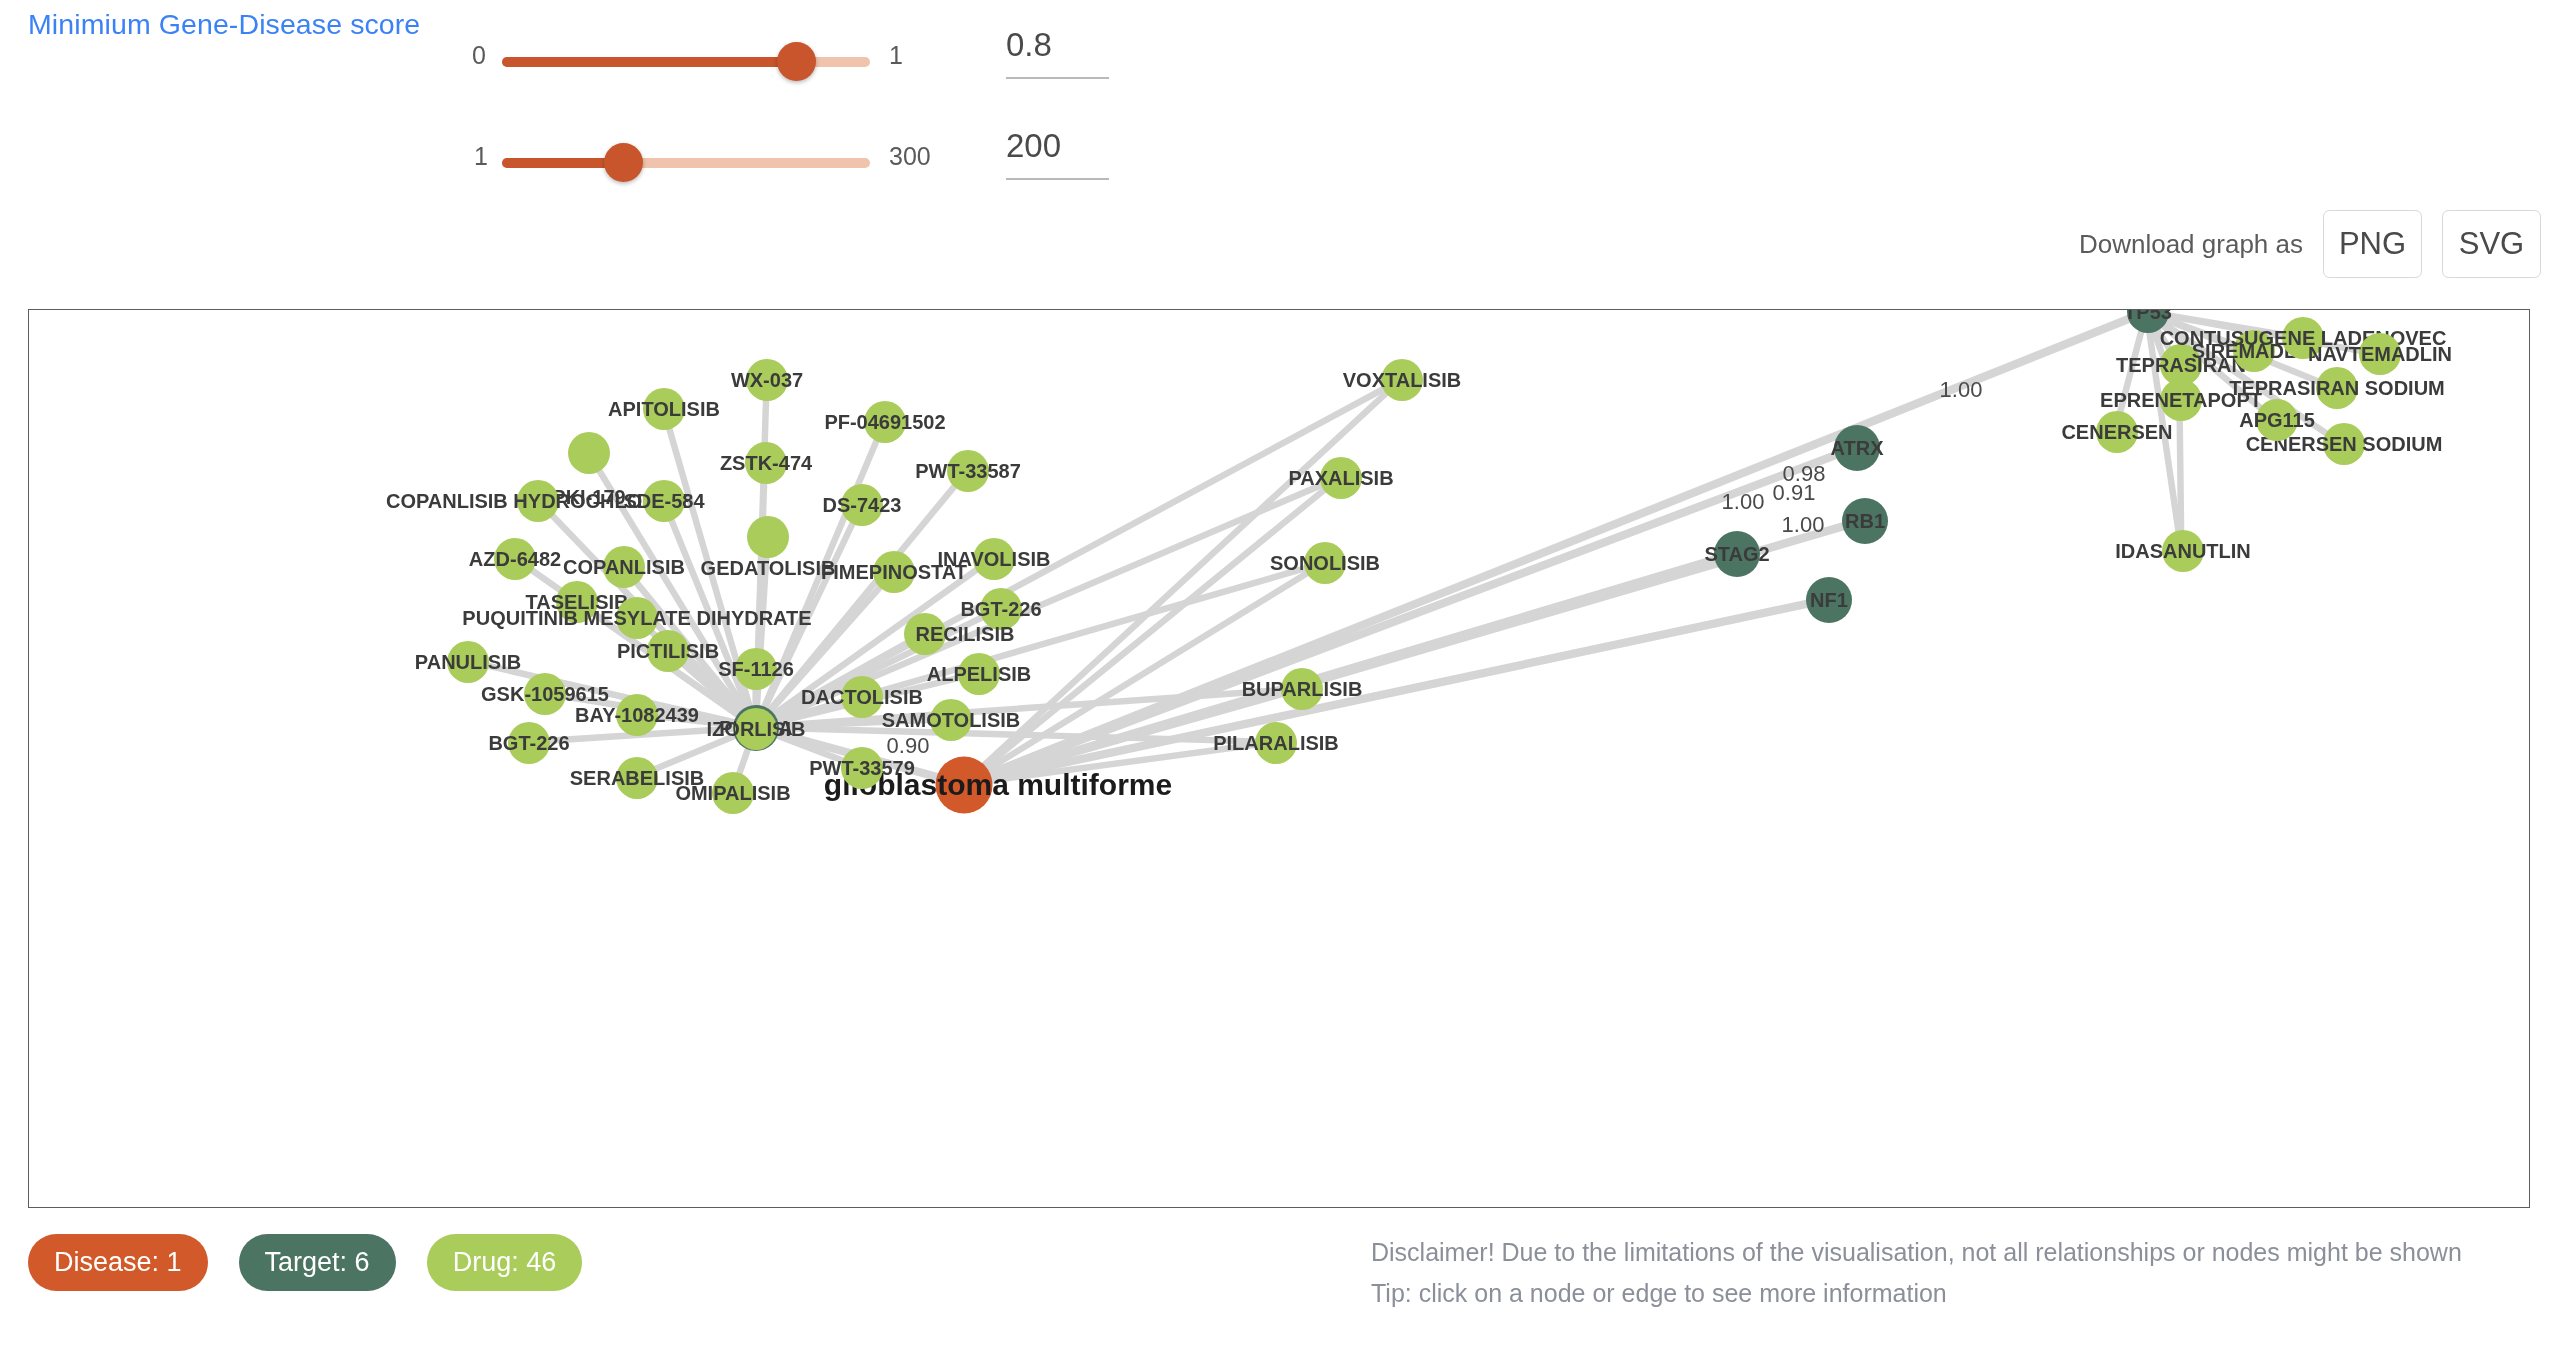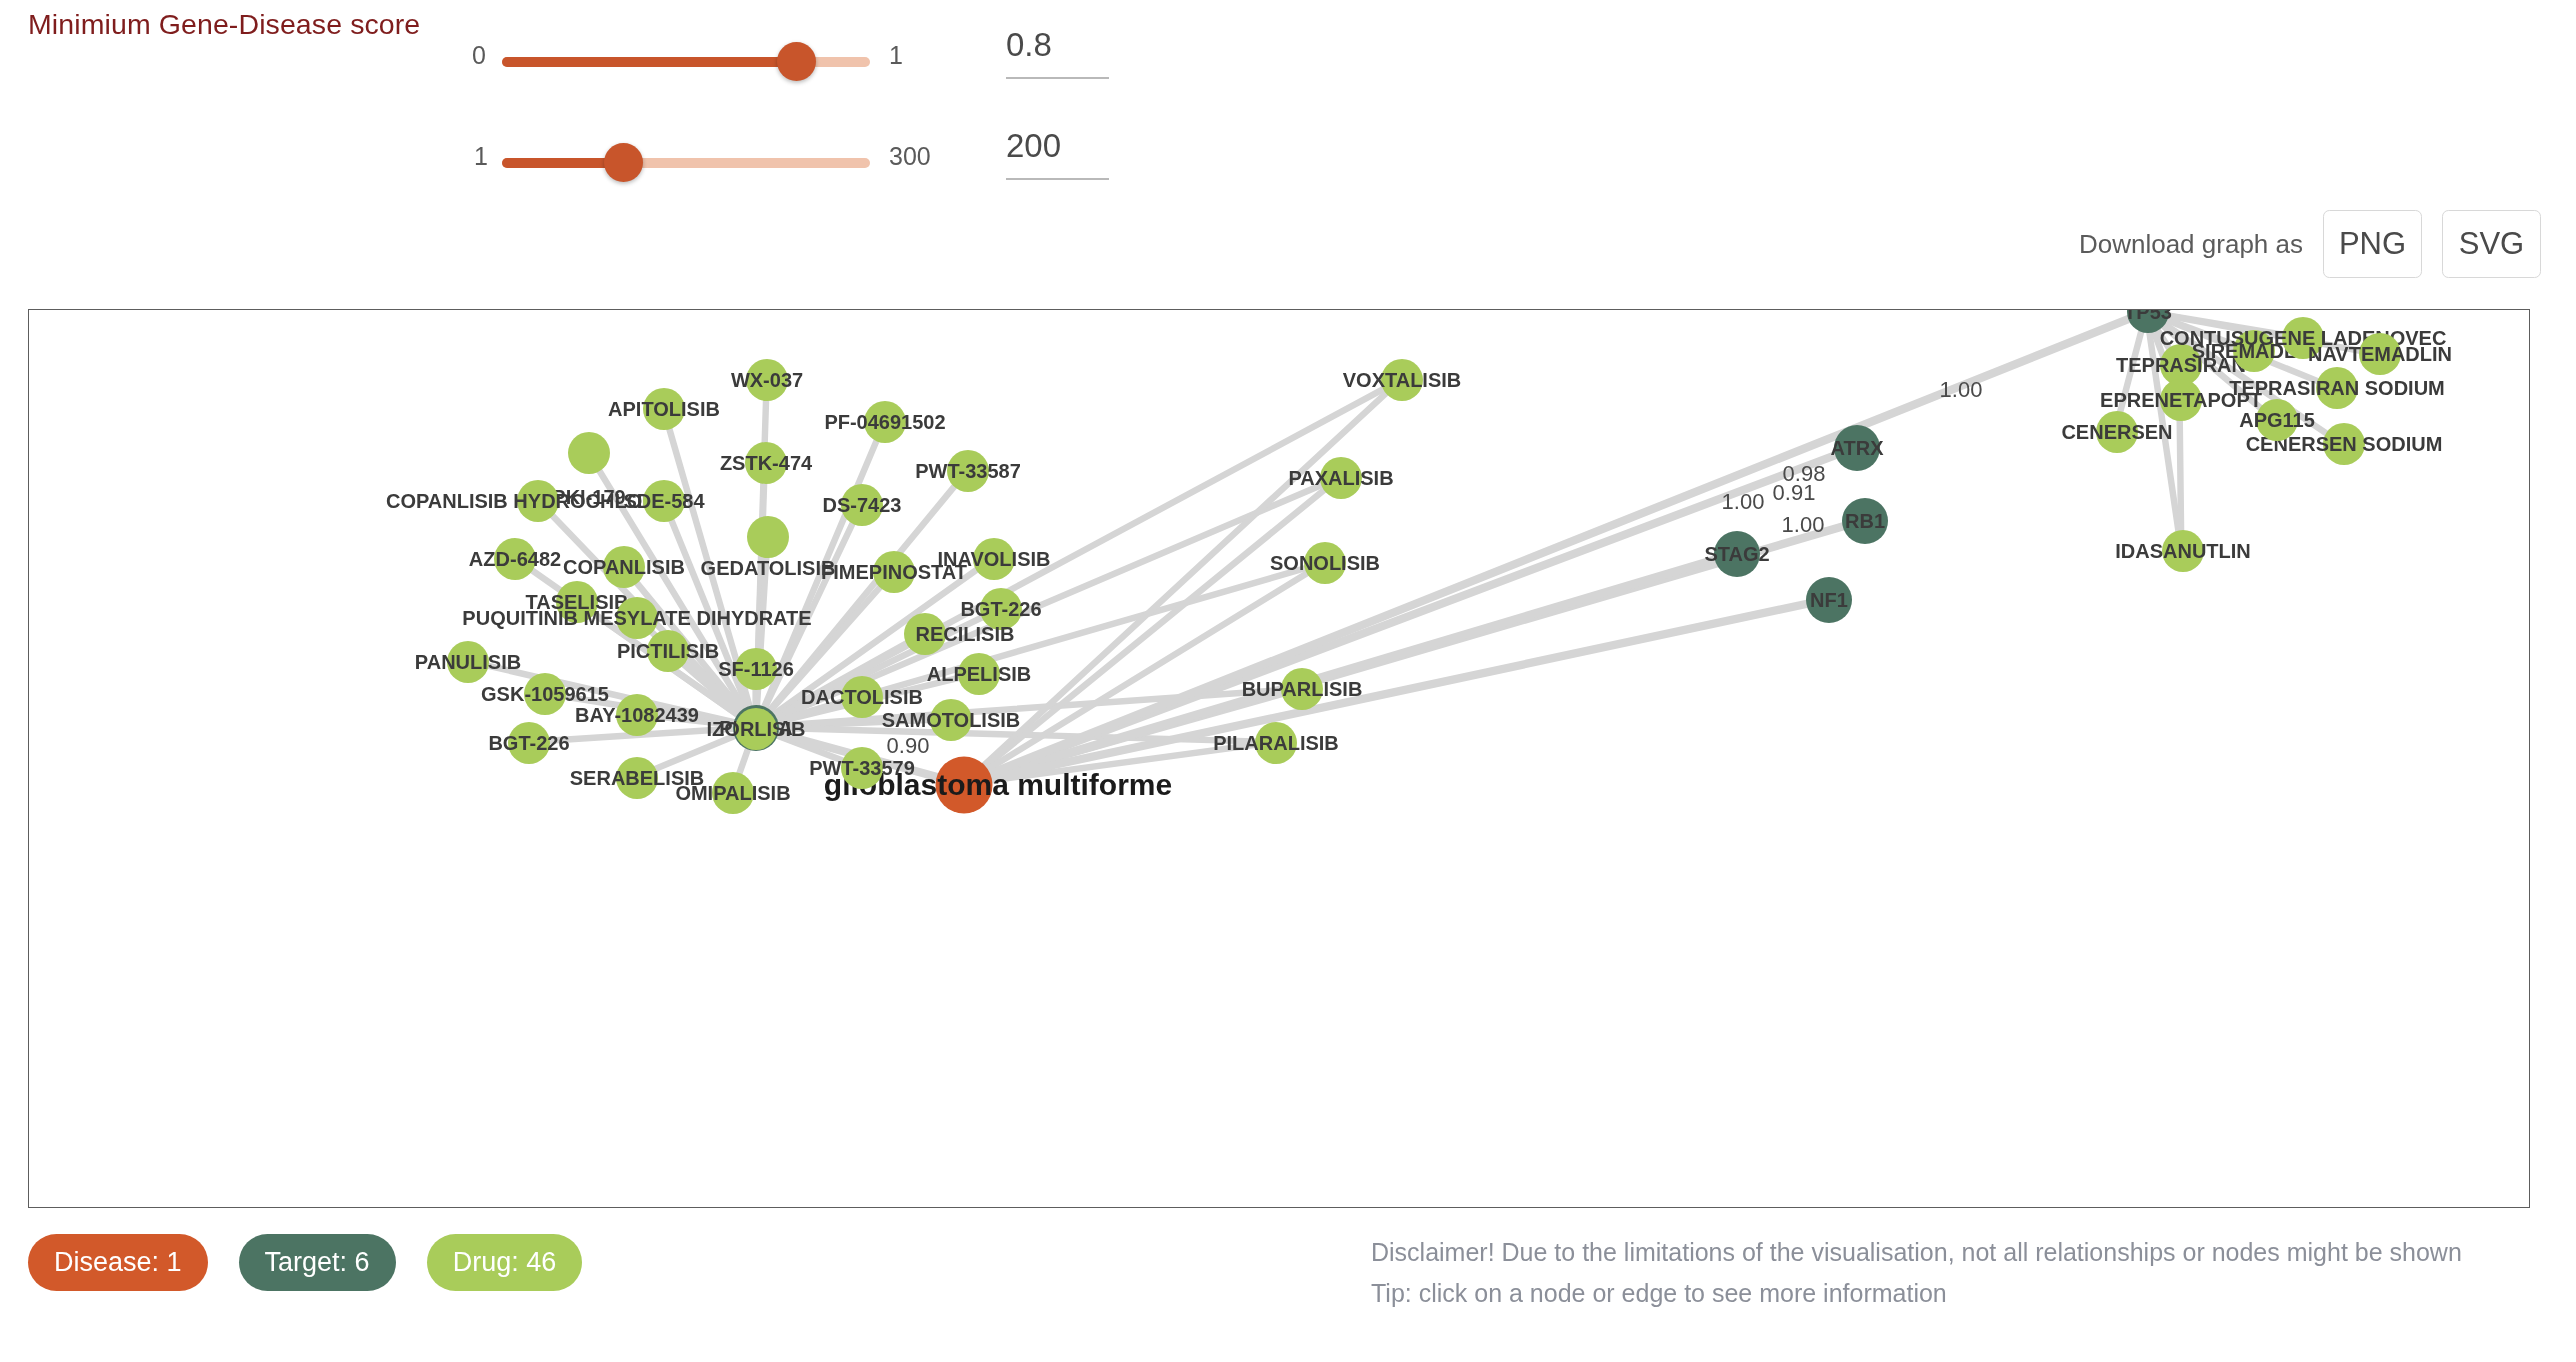--- a/index.html
+++ b/index.html
@@ -9,21 +9,21 @@
     font-family:"Liberation Sans", sans-serif;
     color:#3d3d3d;
     overflow:hidden;
     position:relative;
   }
   
   #controls{position:absolute;left:0;top:0;width:2576px;height:203px;}
   .ctrl-row{position:absolute;left:0;width:2576px;height:87px;}
   .ctrl-label{
     position:absolute;left:28px;width:396px;
-    font-size:28.5px;line-height:49px;color:#7f1d1d;
+    font-size:28.5px;line-height:49px;color:#3b82f6;
     font-weight:400;letter-spacing:0.1px;
   }
   .slider-wrap{position:absolute;}
   .slider-min,.slider-max{
     position:absolute;font-size:25px;color:#5a5a5a;top:-15.7px;
   }
   .track{
     position:absolute;height:10px;border-radius:5.5px;background:#f0c3ac;
     top:0;left:0;
   }

